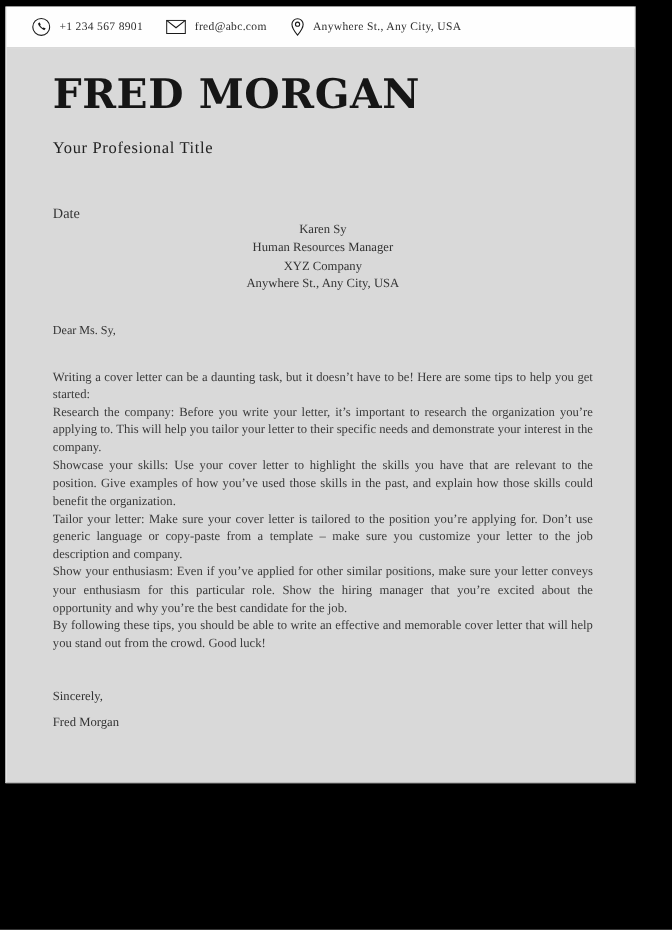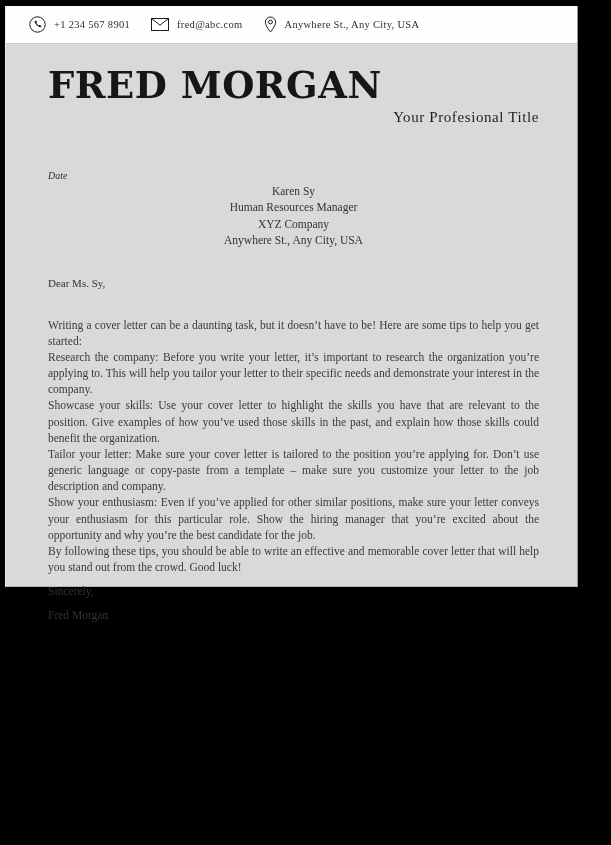--- a/index.html
+++ b/index.html
@@ -5,21 +5,21 @@
   * { margin: 0; padding: 0; box-sizing: border-box; }
   html, body {
     width: 611px; height: 845px;
     background: #000;
     font-family: "Liberation Serif", serif;
     overflow: hidden;
   }
   .page {
     position: absolute;
     left: 5px; top: 6px;
-    width: 573px; height: 581px;
+    width: 573px; height: 706px;
     background: #d9d9d9;
     border-left: 1px solid #efefef;
     border-right: 1px solid #979797;
     border-bottom: 1px solid #b5b5b5;
   }
   .topbar {
     height: 38px;
     background: #fefefe;
     border-bottom: 1px solid #c9c9c9;
     display: flex;
@@ -44,31 +44,29 @@
   .name {
     margin-top: 23px;
     font-size: 37px;
     line-height: 36px;
     font-weight: bold;
     letter-spacing: 0.5px;
     color: #161616;
     font-family: "DejaVu Serif", "Liberation Serif", serif;
   }
   .subtitle {
-    margin-top: 6px;
+    margin-top: 24px;
     font-size: 15px;
     line-height: 17px;
     letter-spacing: 0.6px;
     color: #1f1f1f;
-    text-align: right;
   }
   .date {
     margin-top: 43px;
-    font-style: italic;
-    font-size: 10px;
+    font-size: 13px;
     line-height: 14px;
     color: #333;
   }
   .recipient {
     font-size: 11.5px;
     line-height: 16.4px;
     color: #333;
     text-align: center;
   }
   .greeting {
@@ -79,21 +77,21 @@
   }
   .body-block {
     margin-top: 26px;
     font-size: 11.5px;
     line-height: 16.15px;
     text-align: justify;
     color: #3a3a3a;
   }
   .body-block p { margin: 0; }
   .closing {
-    margin-top: 8px;
+    margin-top: 32px;
     font-size: 11.5px;
     line-height: 16px;
     color: #333;
   }
   .signature {
     margin-top: 8px;
     font-size: 11.5px;
     line-height: 16px;
     color: #333;
   }

